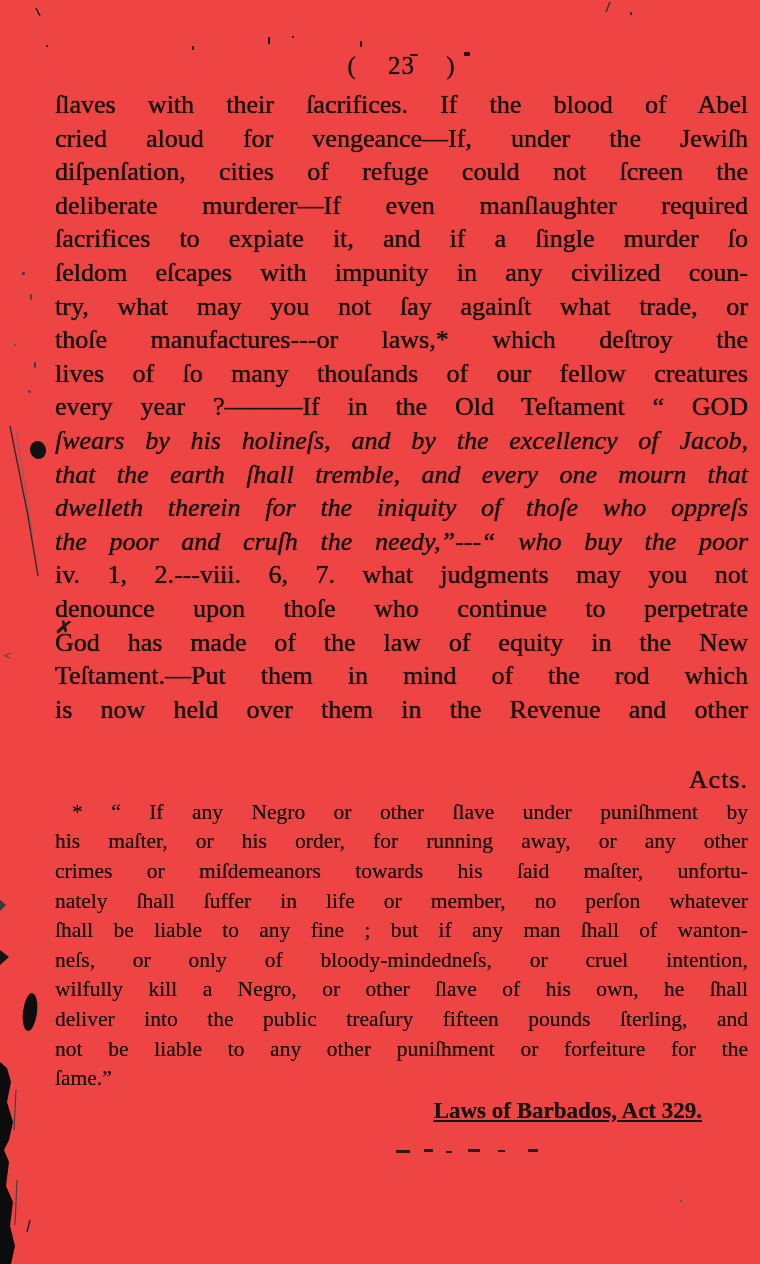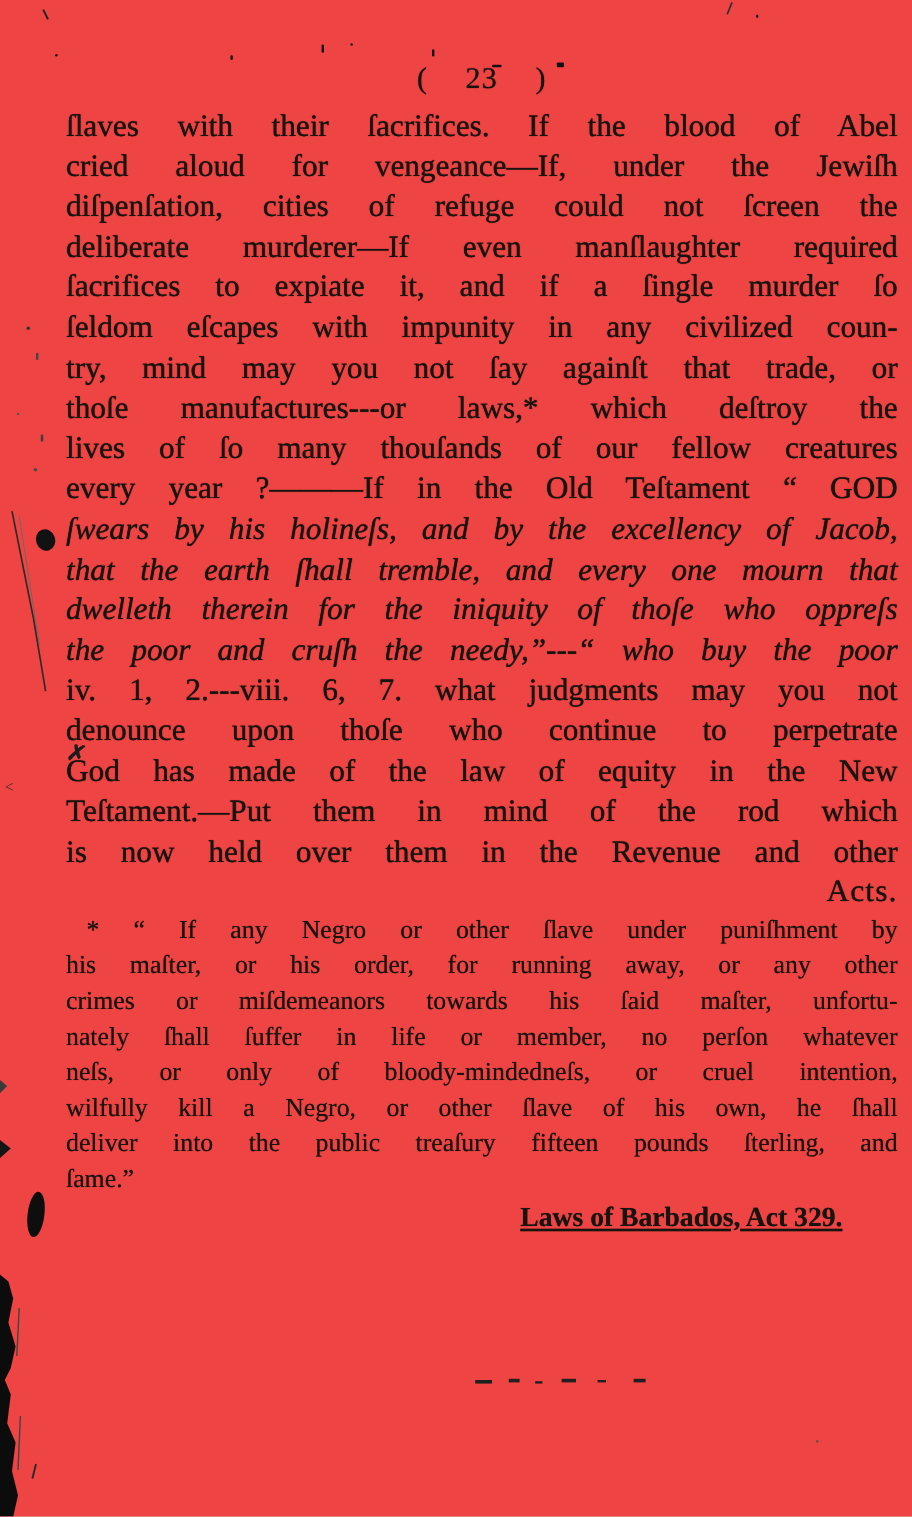--- a/index.html
+++ b/index.html
@@ -27,21 +27,21 @@
   .main .line {
     font-size:26px;
     line-height:33.6px;
     text-align:justify;
     -moz-text-align-last:justify;
     text-align-last:justify;
     white-space:normal;
     text-shadow:0 0 0.8px rgba(23,20,15,0.85), 0.3px 0 0 rgba(23,20,15,0.5);
   }
   .main .line.italic { font-style:italic; }
-  .main .line.roman-right { text-align:center; text-align-last:right; letter-spacing:1px; }
+  .main .line.roman-right { text-align:center; text-align-last:right; letter-spacing:1px;margin-top:37px; }
   .footnote { margin-top:1px; font-weight:normal; }
   .footnote .line {
     font-size:21.5px;
     line-height:29.6px;
     text-align:justify;
     -moz-text-align-last:justify;
     text-align-last:justify;
     text-shadow:0 0 0.6px rgba(23,20,15,0.8);
   }
   .footnote .line.indent { text-indent:17px; }
@@ -78,43 +78,45 @@
 
   <div class="column">
     <div class="pagenum">( 23 )</div>
     <div class="main">
         <div class="line roman">ſlaves with their ſacrifices.  If the blood of Abel</div>
         <div class="line roman">cried aloud for vengeance—If, under the Jewiſh</div>
         <div class="line roman">diſpenſation, cities of refuge could not ſcreen the</div>
         <div class="line roman">deliberate murderer—If even manſlaughter required</div>
         <div class="line roman">ſacrifices to expiate it, and if a ſingle murder ſo</div>
         <div class="line roman">ſeldom eſcapes with impunity in any civilized coun-</div>
-        <div class="line roman">try, mind may you not ſay againſt that trade, or</div>
+        <div class="line roman">try, what may you not ſay againſt what trade, or</div>
         <div class="line roman">thoſe manufactures---or laws,* which deſtroy the</div>
         <div class="line roman">lives of ſo many thouſands of our fellow creatures</div>
         <div class="line roman">every year ?———If in the Old Teſtament “ GOD</div>
         <div class="line italic">ſwears by his holineſs, and by the excellency of Jacob,</div>
         <div class="line italic">that the earth ſhall tremble, and every one mourn that</div>
         <div class="line italic">dwelleth therein for the iniquity of thoſe who oppreſs</div>
         <div class="line italic">the poor and cruſh the needy,”---“ who buy the poor</div>
         <div class="line roman">iv. 1, 2.---viii. 6, 7.  what judgments may you not</div>
         <div class="line roman">denounce upon thoſe who continue to perpetrate</div>
         <div class="line roman">God has made of the law of equity in the New</div>
         <div class="line roman">Teſtament.—Put them in mind of the rod which</div>
         <div class="line roman">is now held over them in the Revenue and other</div>
         <div class="line roman-right">Acts.</div>
       </div>
     <div class="footnote">
         <div class="line indent">* “ If any Negro or other ſlave under puniſhment by</div>
         <div class="line justify">his maſter, or his order, for running away, or any other</div>
         <div class="line justify">crimes or miſdemeanors towards his ſaid maſter, unfortu-</div>
         <div class="line justify">nately ſhall ſuffer in life or member, no perſon whatever</div>
+        <div class="line justify">ſhall be liable to any fine ; but if any man ſhall of wanton-</div>
         <div class="line justify">neſs, or only of bloody-mindedneſs, or cruel intention,</div>
         <div class="line justify">wilfully kill a Negro, or other ſlave of his own, he ſhall</div>
         <div class="line justify">deliver into the public treaſury fifteen pounds ſterling, and</div>
+        <div class="line justify">not be liable to any other puniſhment or forfeiture for the</div>
         <div class="line plain">ſame.”</div>
       </div>
     <div class="signature">Laws of Barbados, Act 329.</div>
   </div>
 
   <div class="margin-x">✗</div>
   <div class="margin-lt">&lt;</div>
 
   <svg class="overlay" width="760" height="1264" viewBox="0 0 760 1264">
 

